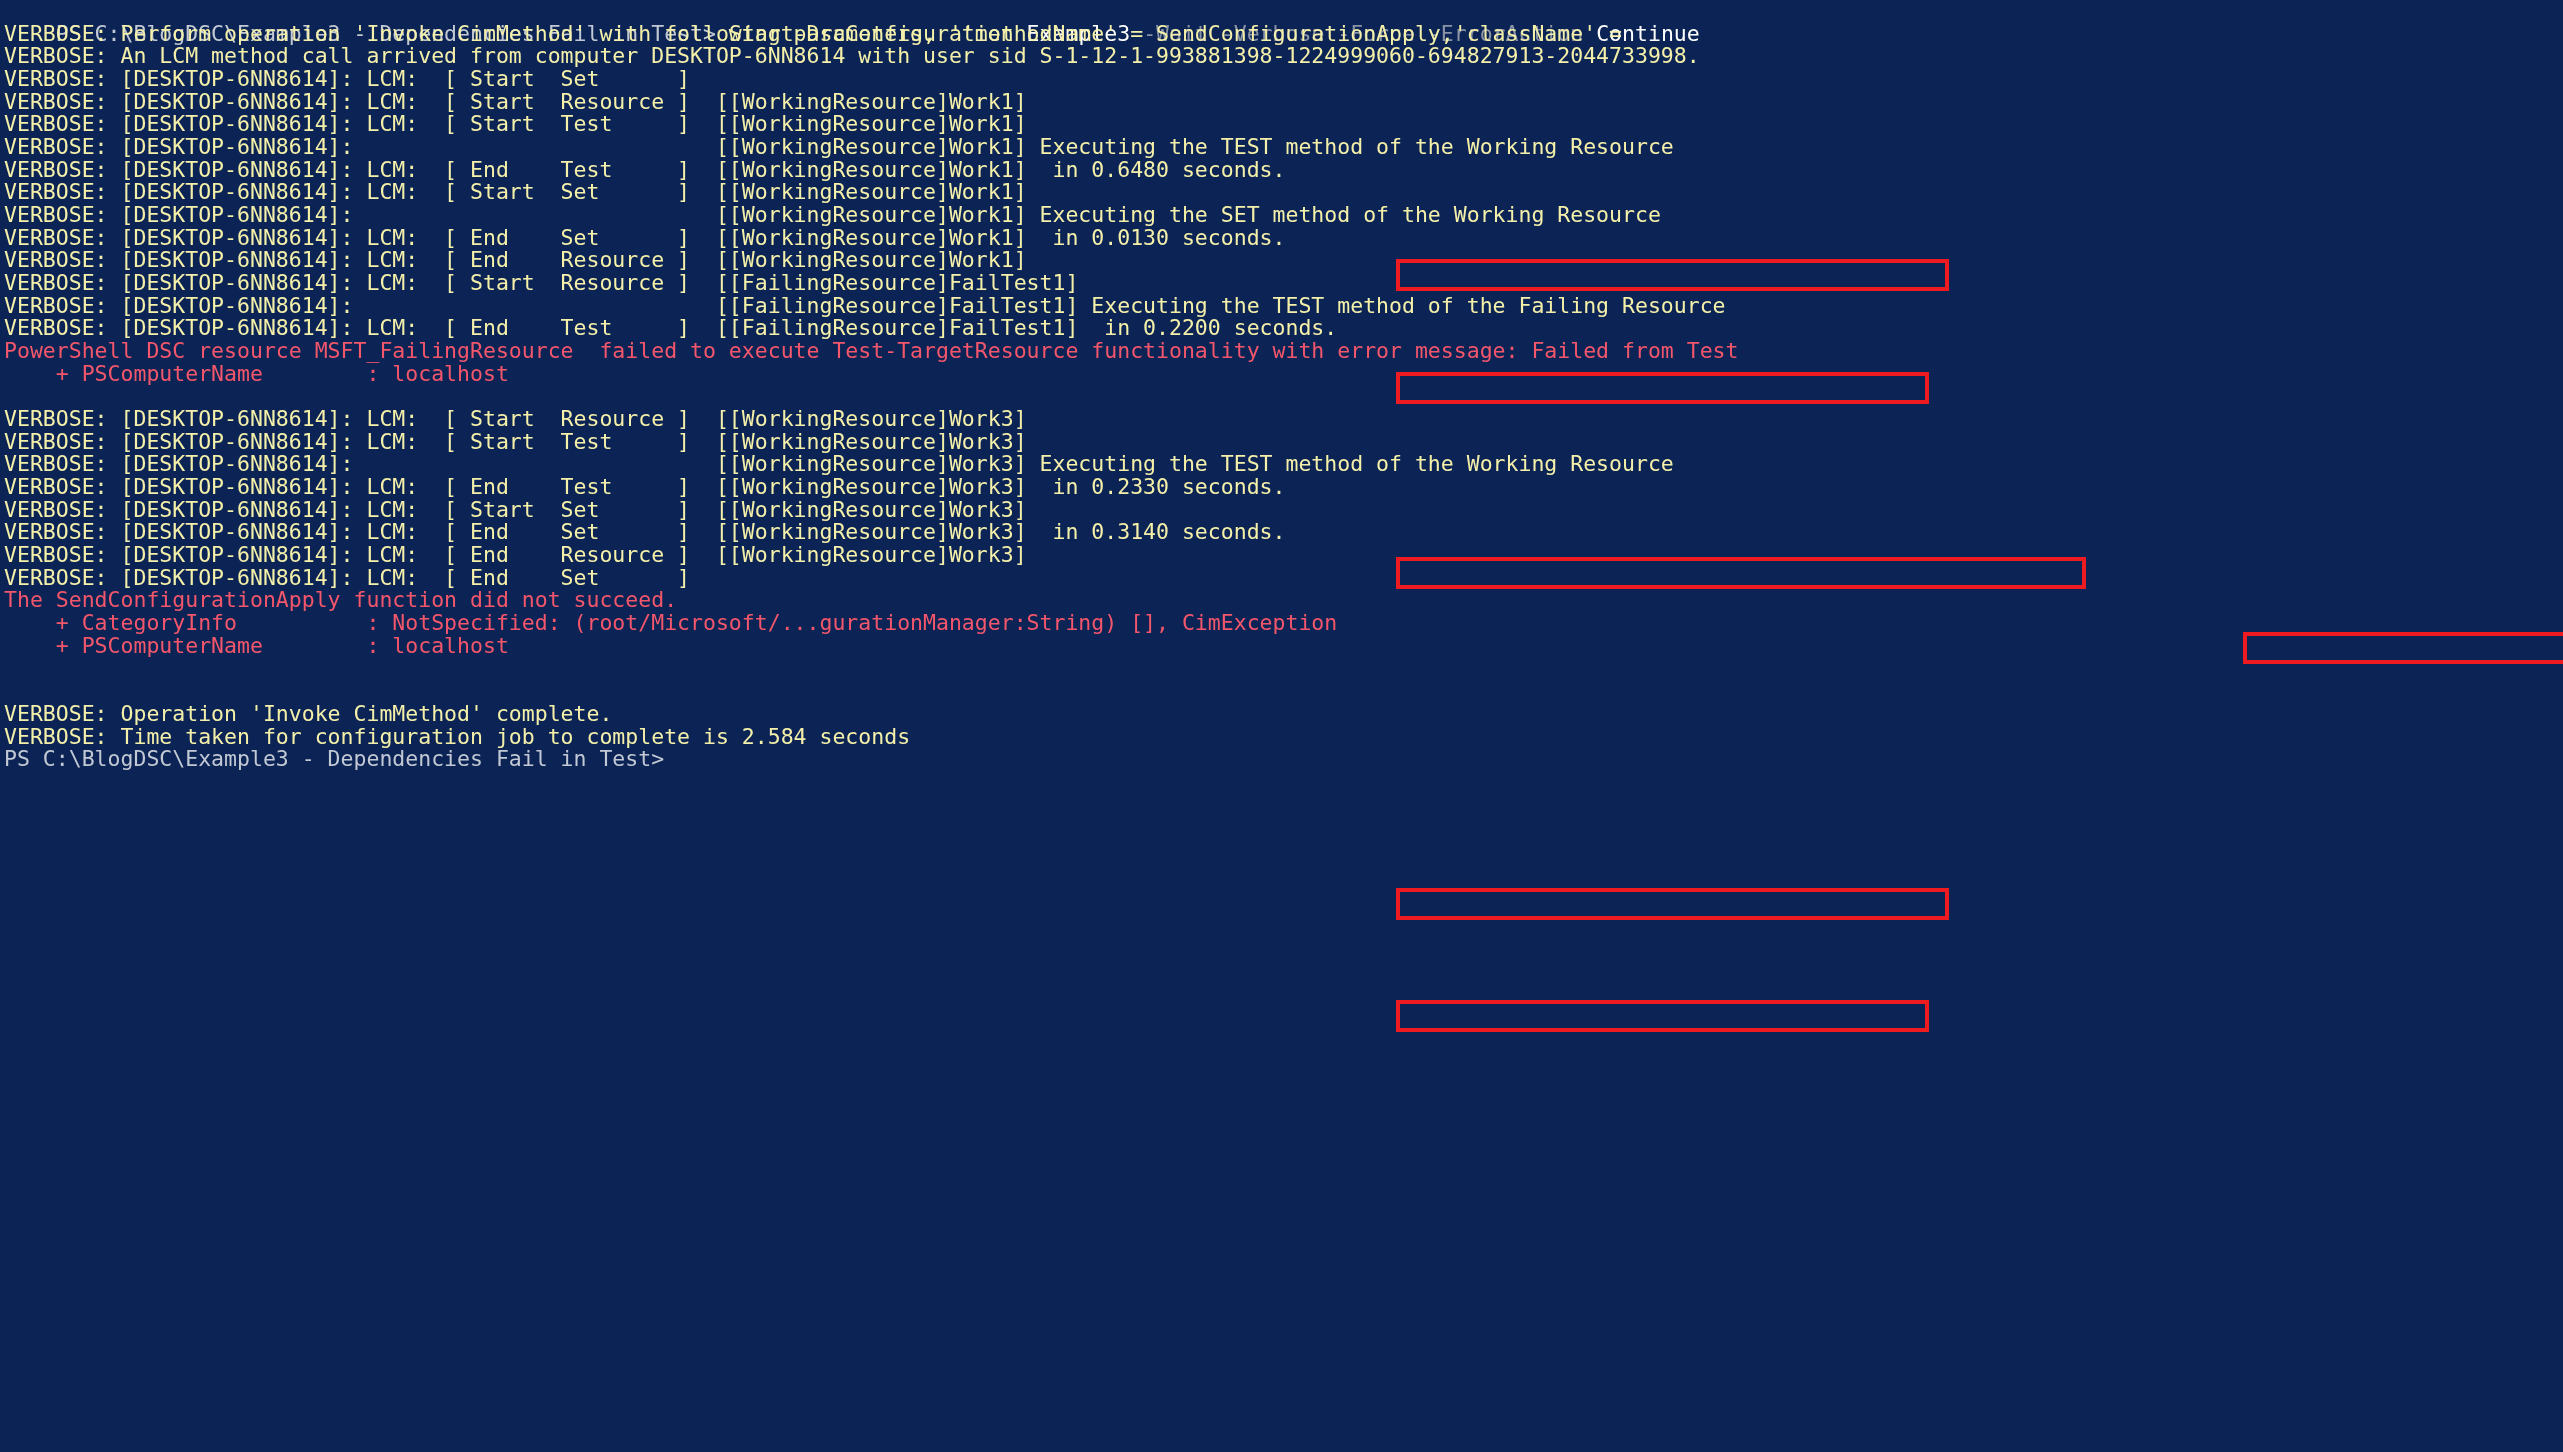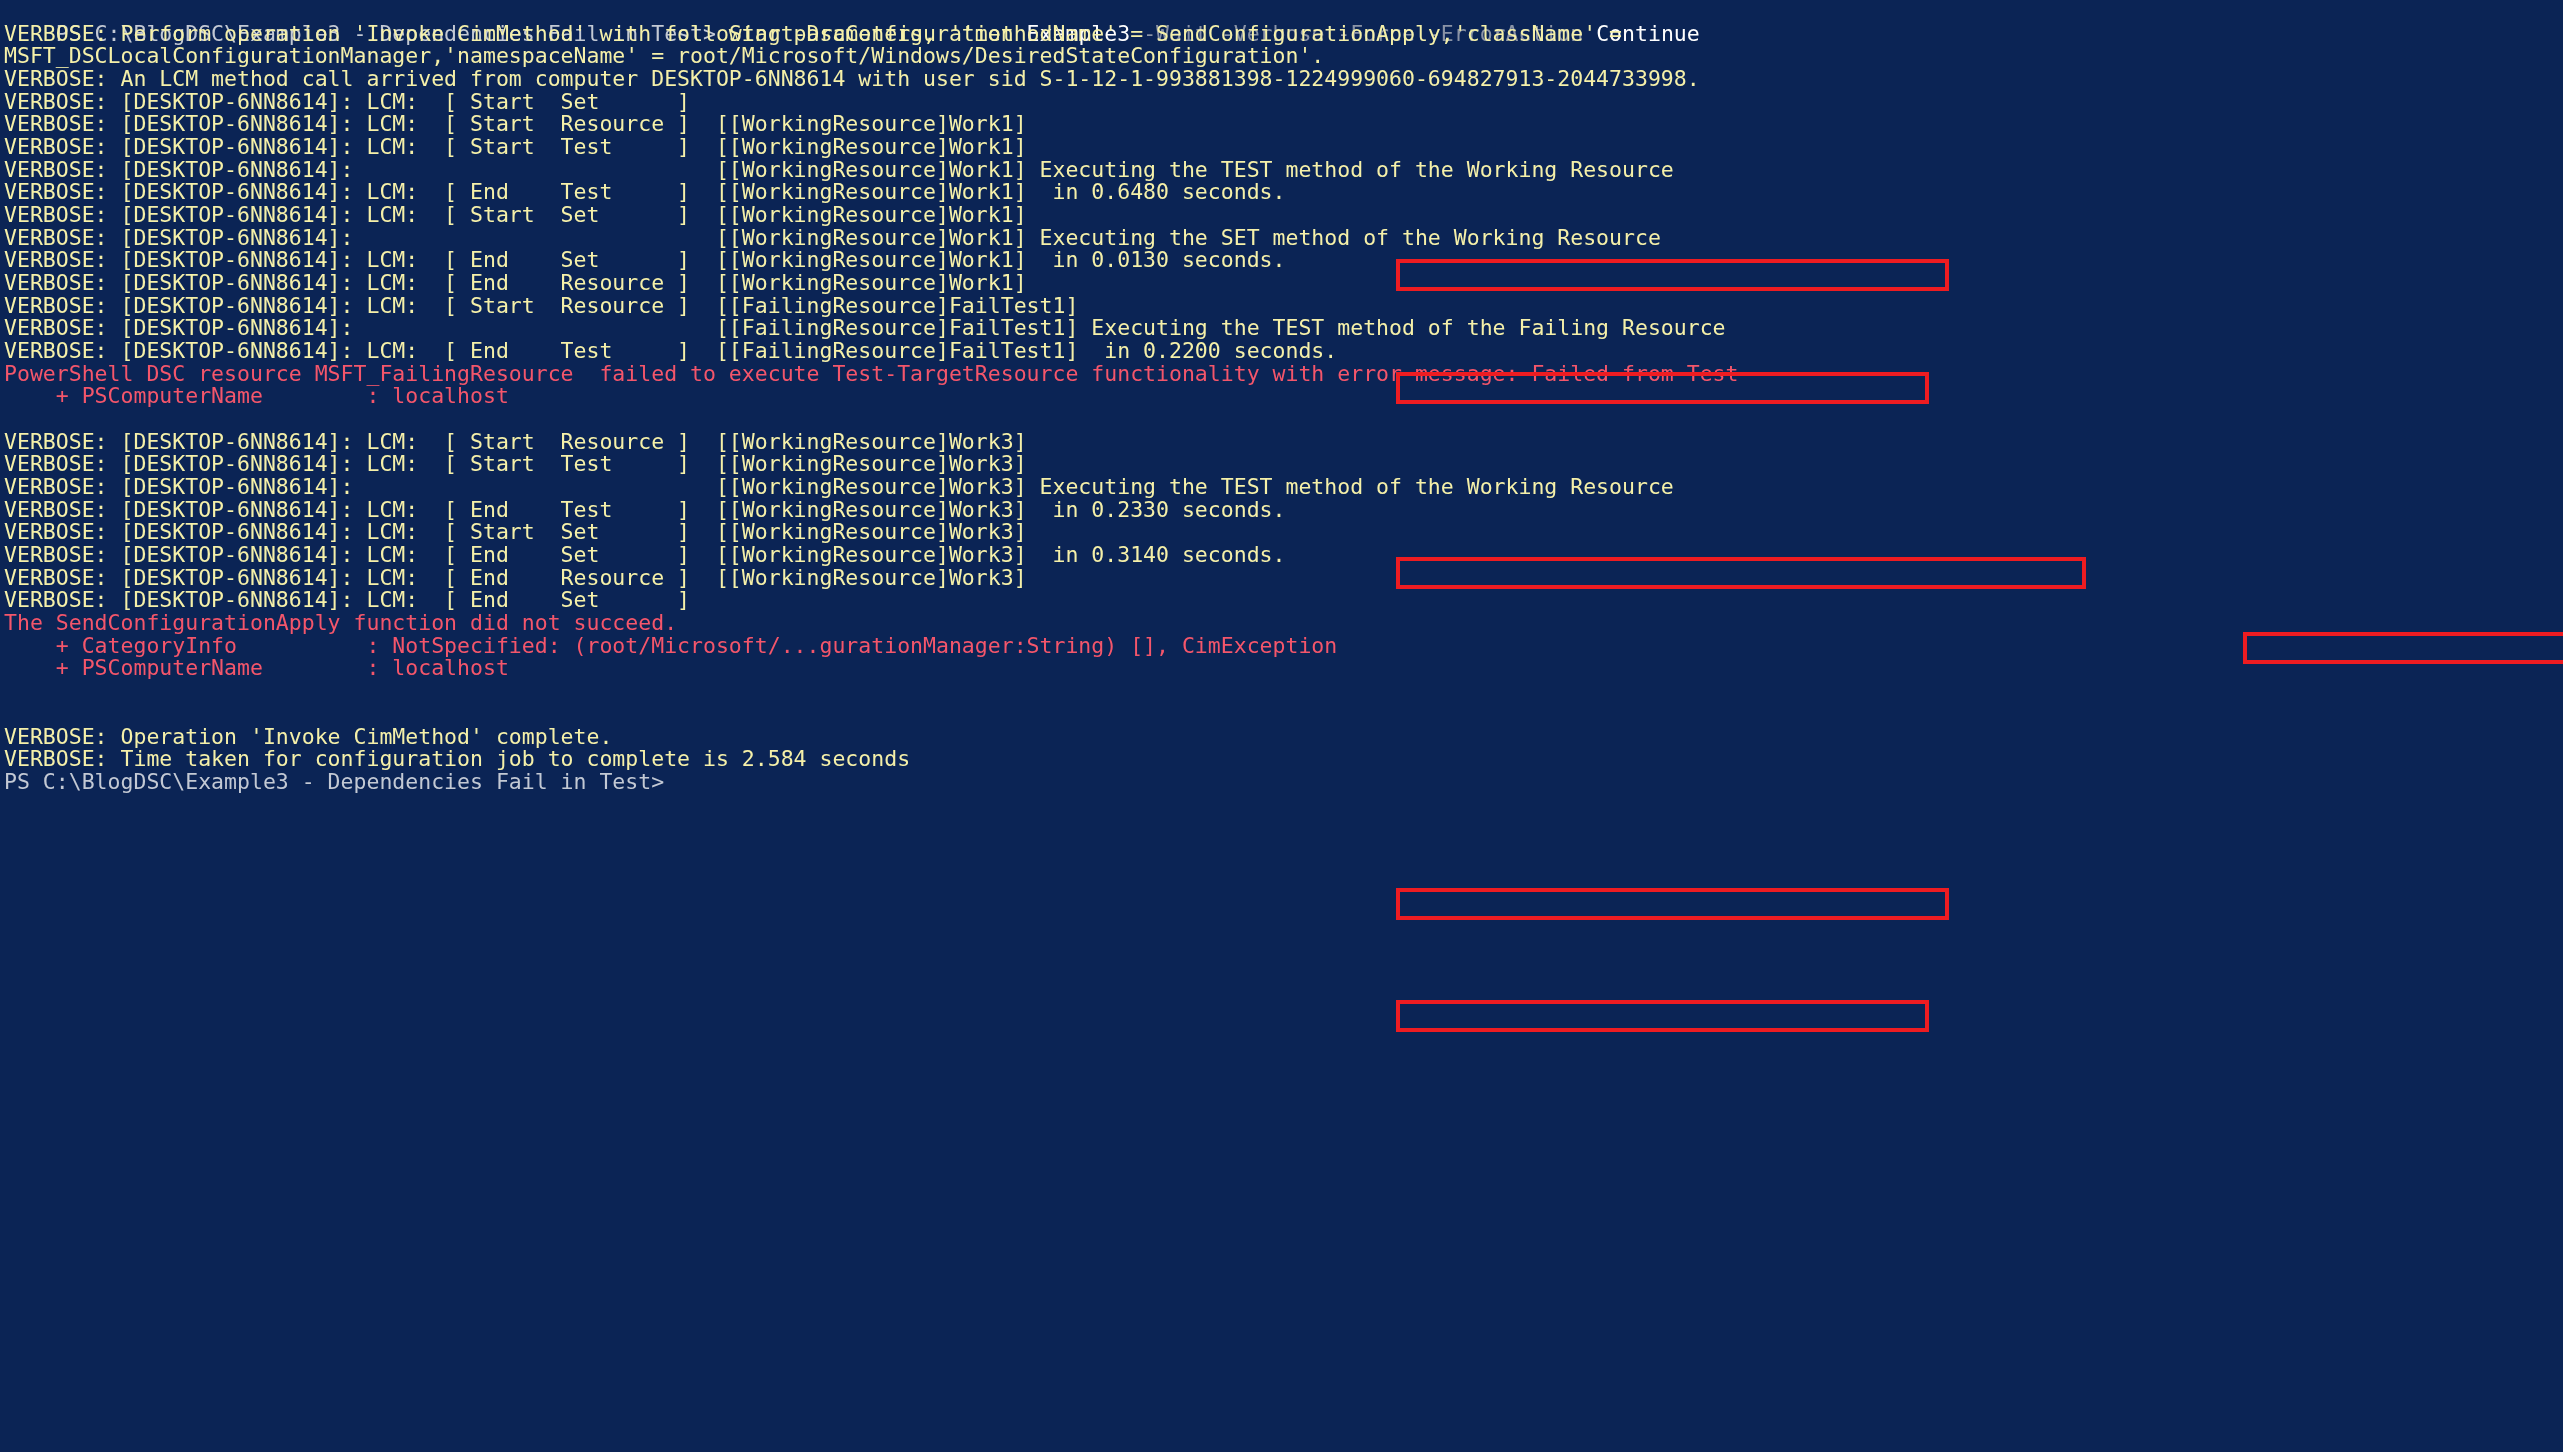--- a/index.html
+++ b/index.html
@@ -56,21 +56,20 @@
 </head>
 <body>
 
 <div id="console">
 
   <div class="line">
     <span class="prompt">PS C:\BlogDSC\Example3 - Dependencies Fail in Test&gt; </span><span class="cmdlet">Start-DscConfiguration</span><span class="param"> </span><span class="param">Example3</span><span class="param"> </span><span class="switch">-Wait -Verbose -Force -ErrorAction </span><span class="param">Continue</span>
   </div>
 
   <div class="line verbose">VERBOSE: Perform operation 'Invoke CimMethod' with following parameters, ''methodName' = SendConfigurationApply,'className' =</div>
-  <div class="line verbose">MSFT_DSCLocalConfigurationManager,'namespaceName' = root/Microsoft/Windows/DesiredStateConfiguration'.</div>
   <div class="line verbose">VERBOSE: An LCM method call arrived from computer DESKTOP-6NN8614 with user sid S-1-12-1-993881398-1224999060-694827913-2044733998.</div>
   <div class="line verbose">VERBOSE: [DESKTOP-6NN8614]: LCM:  [ Start  Set      ]</div>
   <div class="line verbose">VERBOSE: [DESKTOP-6NN8614]: LCM:  [ Start  Resource ]  [[WorkingResource]Work1]</div>
   <div class="line verbose">VERBOSE: [DESKTOP-6NN8614]: LCM:  [ Start  Test     ]  [[WorkingResource]Work1]</div>
   <div class="line verbose">VERBOSE: [DESKTOP-6NN8614]:                            [[WorkingResource]Work1] Executing the TEST method of the Working Resource</div>
   <div class="line verbose">VERBOSE: [DESKTOP-6NN8614]: LCM:  [ End    Test     ]  [[WorkingResource]Work1]  in 0.6480 seconds.</div>
   <div class="line verbose">VERBOSE: [DESKTOP-6NN8614]: LCM:  [ Start  Set      ]  [[WorkingResource]Work1]</div>
   <div class="line verbose">VERBOSE: [DESKTOP-6NN8614]:                            [[WorkingResource]Work1] Executing the SET method of the Working Resource</div>
   <div class="line verbose">VERBOSE: [DESKTOP-6NN8614]: LCM:  [ End    Set      ]  [[WorkingResource]Work1]  in 0.0130 seconds.</div>
   <div class="line verbose">VERBOSE: [DESKTOP-6NN8614]: LCM:  [ End    Resource ]  [[WorkingResource]Work1]</div>

